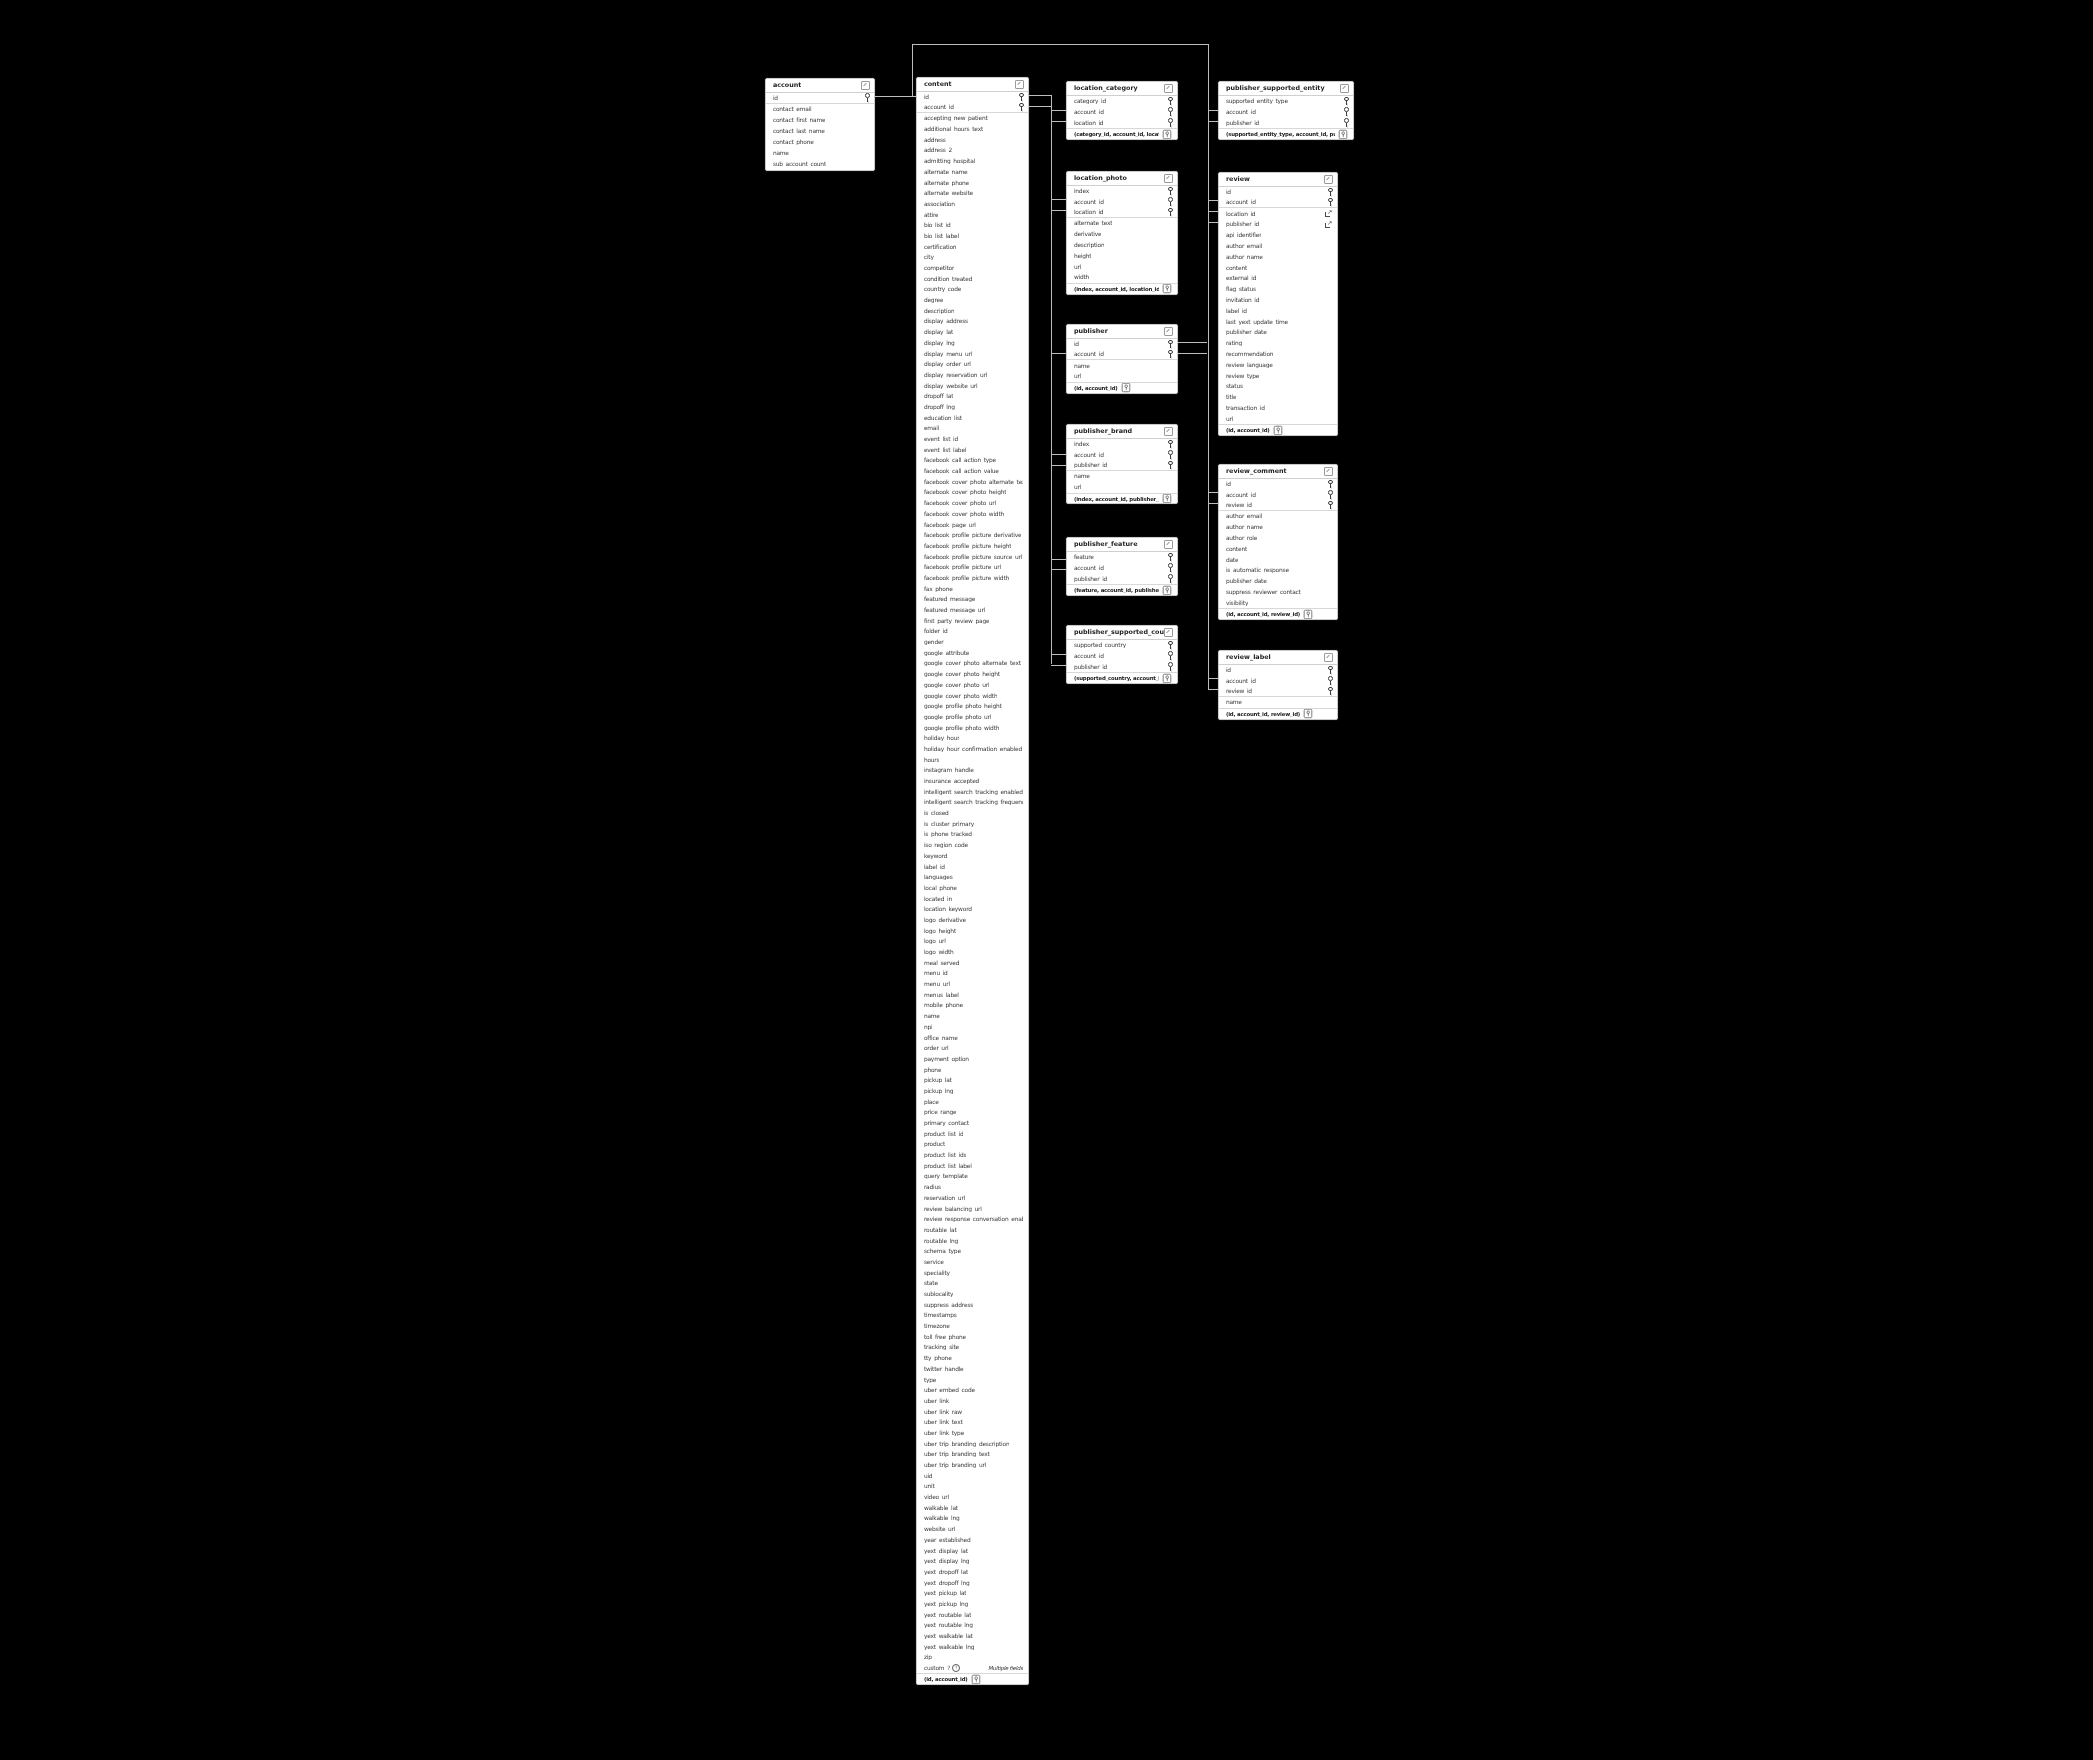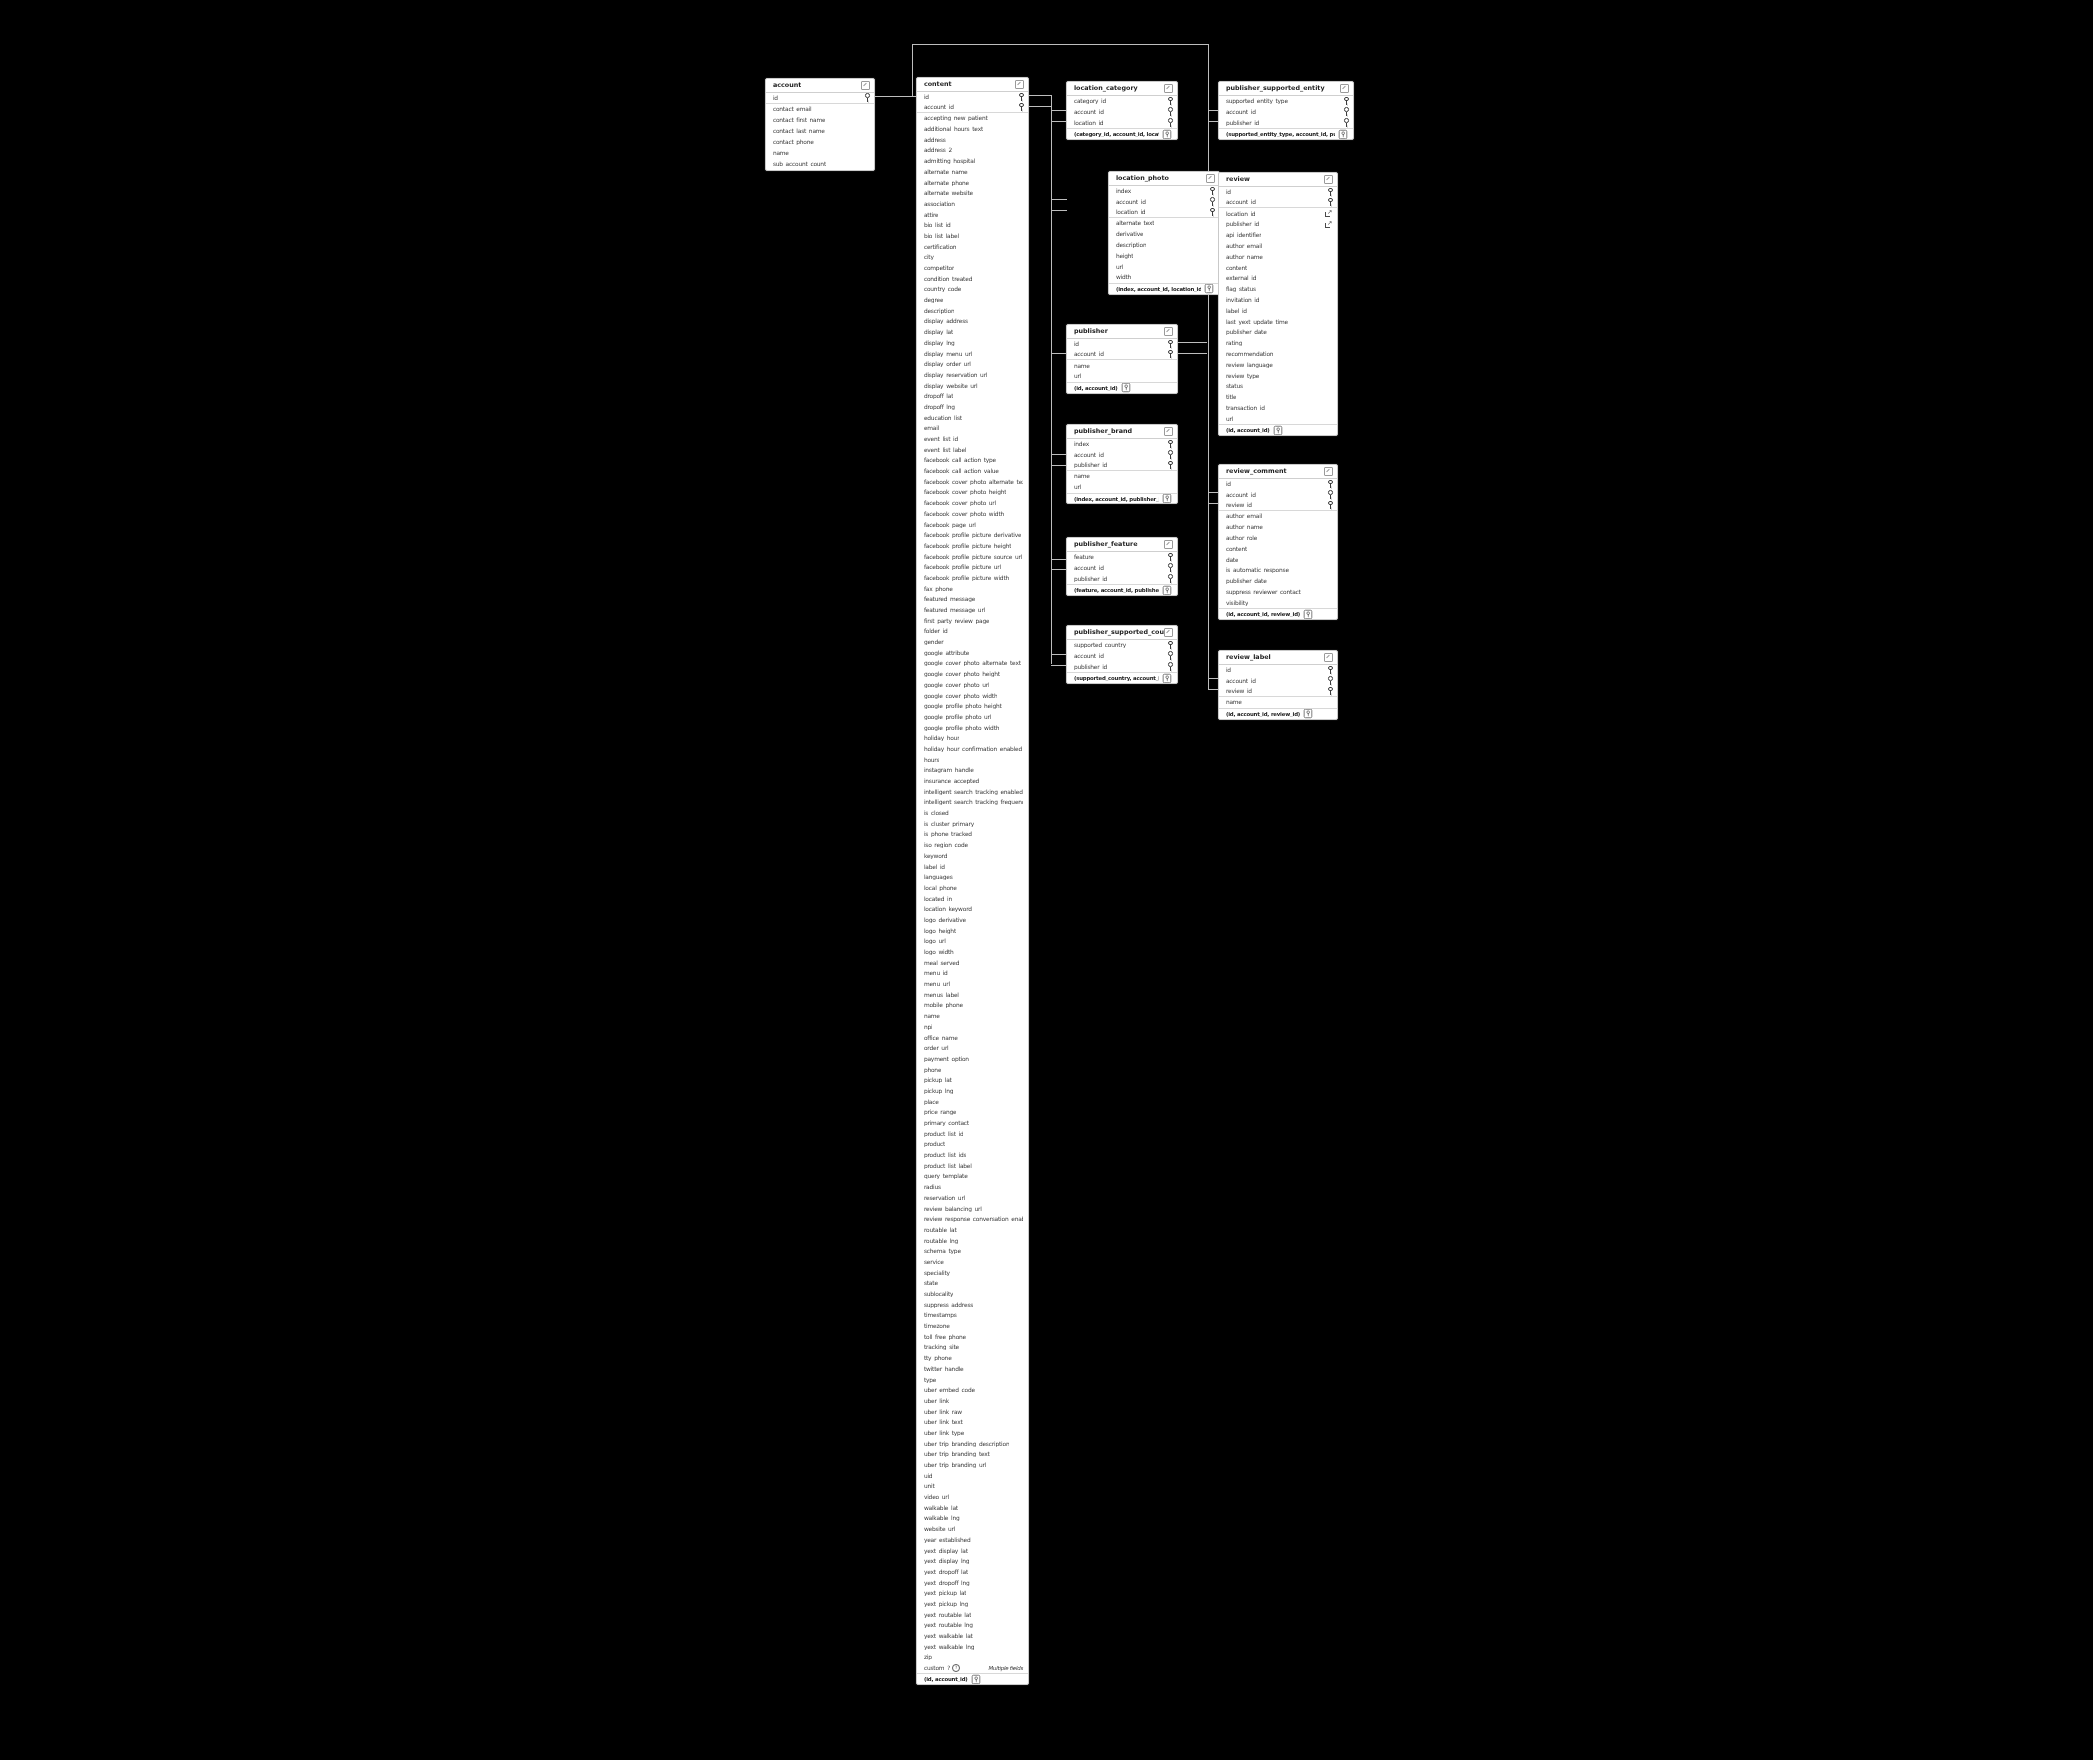--- a/index.html
+++ b/index.html
@@ -901,21 +901,21 @@
         </span>
         <span class="key-icon"></span>
       </div>
       <div class="tbl-footer" style="height: 10.8px;">
         <span class="row-label">(category_id, account_id, location_id)</span>
         <span class="key-badge">
           <span class="key-icon"></span>
         </span>
       </div>
     </div>
-    <div class="db-table" style="left: 1066px; top: 171px; width: 112px; margin-left: 42px;">
+    <div class="db-table" style="left: 1066px; top: 171px; width: 112px;">
       <div class="tbl-header">
         <span class="tbl-title">location_photo</span>
         <span class="expand-icon"></span>
       </div>
       <div class="tbl-row" style="height: 10.8px;">
         <span class="left-group">
           <span class="row-label">index</span>
         </span>
         <span class="key-icon"></span>
       </div>

